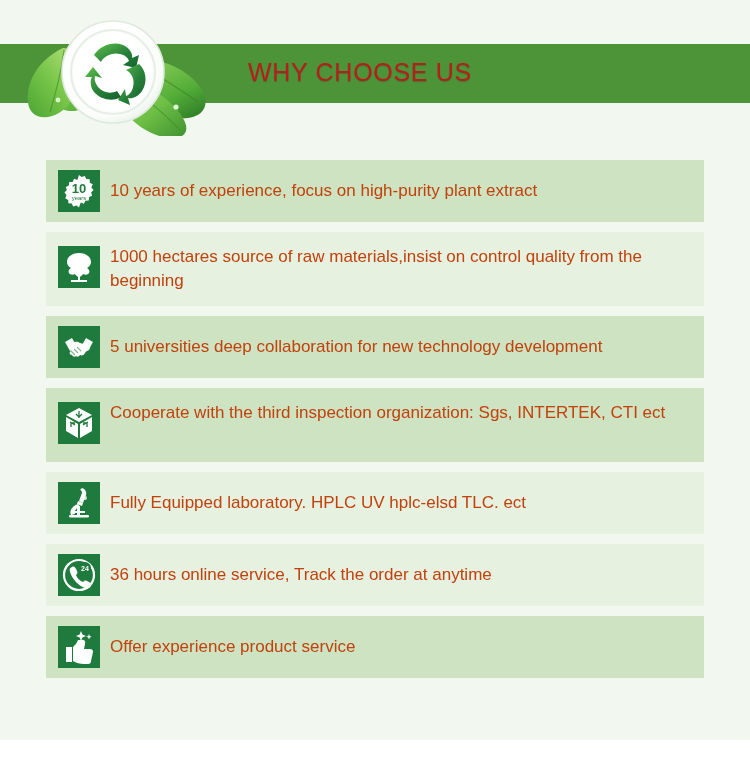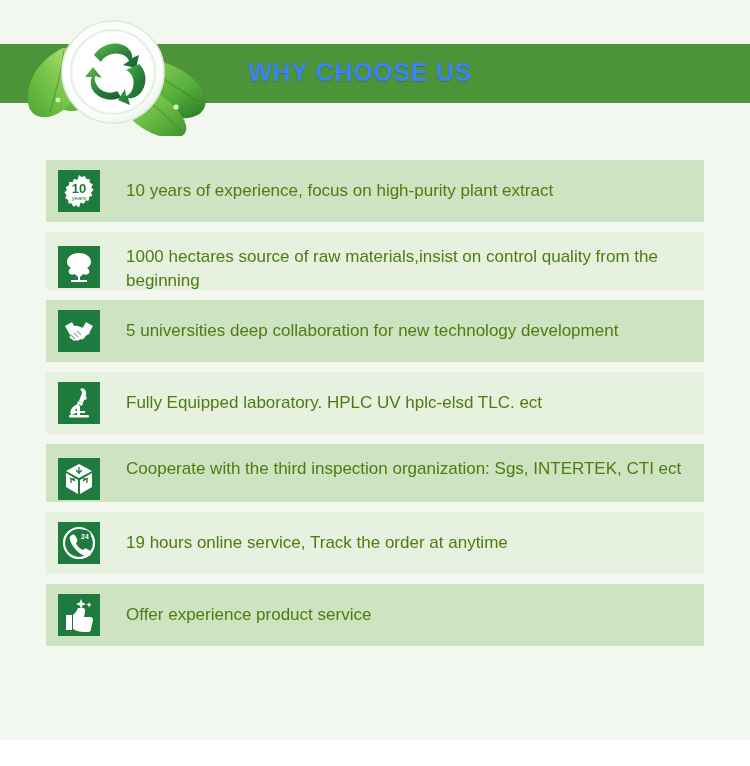--- a/index.html
+++ b/index.html
@@ -38,23 +38,23 @@
     top: 44px;
     width: 750px;
     height: 59px;
     background: #4d9338;
   }
   .header-title {
     position: absolute;
     left: 248px;
     top: 58px;
     font-size: 25px;
-    font-weight: bold;
+    font-weight: normal;
     letter-spacing: 0.7px;
-    color: #3b82f6;
+    color: #b91c1c;
     text-shadow: 0 1px 1px rgba(0,0,0,0.18);
     white-space: nowrap;
   }
 
   
   .logo {
     position: absolute;
     left: 8px;
     top: 8px;
     width: 215px;
@@ -72,40 +72,40 @@
     position: relative;
     display: flex;
     align-items: flex-start;
     box-sizing: border-box;
     padding: 12px 10px 12px 12px;
     margin-bottom: 10px;
   }
   .row.tone-a { background: #cde3c1; }
   .row.tone-b { background: #e6f1e0; }
   .row.h-one  { height: 62px; align-items: center; }
-  .row.h-two  { height: 58px; }
+  .row.h-two  { height: 74px; }
 
   .row-icon {
     flex: 0 0 auto;
     width: 42px;
     height: 42px;
     background: #1f7a3d;
     position: relative;
     overflow: hidden;
     margin-top: 2px;
   }
   .row.h-one .row-icon { margin-top: 0; }
 
   .row-icon svg { display: block; }
 
   .row-text {
-    margin-left: 26px;
+    margin-left: 10px;
     font-size: 17px;
     line-height: 24px;
-    color: #4d7c0f;
+    color: #c2410c;
     padding-top: 1px;
   }
   .row.h-one .row-text { padding-top: 0; }
 
   
   .footer-strip {
     position: absolute;
     left: 0;
     top: 740px;
     width: 750px;
@@ -214,59 +214,59 @@
         <svg width="42" height="42" viewBox="0 0 42 42">
           <path d="M7 16 l7 -4 5 9 -7 4 Z" fill="#ffffff" opacity="0.95"></path>
           <path d="M35 16 l-7 -4 -5 9 7 4 Z" fill="#ffffff" opacity="0.95"></path>
           <path d="M14 17 C17 15 20 16 22 17 C24 18 27 18 29 17 l3 6 c-2 1 -4 2 -5 4 -1 2 -3 3 -5 2 -1 2 -3 2 -4 1 -1 1 -3 1 -4 -1 -2 0 -3 -2 -2 -3 l2 -3 Z" fill="#ffffff"></path>
           <path d="M13 25 l4 4 M16 23 l4 4 M19 21 l4 4" stroke="#1f7a3d" stroke-width="1.1" fill="none" opacity="0.55"></path>
         </svg>
       </div>
       <div class="row-text">5 universities deep collaboration for new technology development</div>
     </div>
 
+    <div class="row tone-a h-two">
+      <div class="row-icon">
+        <svg width="42" height="42" viewBox="0 0 42 42">
+          <path d="M21 6 L34 13 L21 20 L8 13 Z" fill="#ffffff"></path>
+          <path d="M8 15 L20 22 L20 36 L8 29 Z" fill="#ffffff"></path>
+          <path d="M34 15 L22 22 L22 36 L34 29 Z" fill="#ffffff"></path>
+          <path d="M21 9 l0 7 M18 12 l3 3 3 -3" stroke="#1f7a3d" stroke-width="1.3" fill="none"></path>
+          <path d="M12 20 l5 3 M13 25 l0 -4 4 0" stroke="#1f7a3d" stroke-width="1.3" fill="none"></path>
+          <path d="M30 20 l-5 3 M29 25 l0 -4 -4 0" stroke="#1f7a3d" stroke-width="1.3" fill="none"></path>
+        </svg>
+      </div>
+      <div class="row-text">Cooperate with the third inspection organization: Sgs, INTERTEK, CTI ect</div>
+    </div>
+
     <div class="row tone-b h-one">
       <div class="row-icon">
         <svg width="42" height="42" viewBox="0 0 42 42">
           <path d="M24 6 c3 1 5 4 4 7 l-3 8 -4 -2 3 -8 c0 -2 -1 -3 -2 -3 Z" fill="#ffffff"></path>
           <path d="M20 19 l5 2 -1 3 -5 -2 Z" fill="#ffffff"></path>
           <path d="M20 22 C14 24 11 29 13 33 l4 -1 c-1 -3 1 -6 5 -7 Z" fill="#ffffff"></path>
           <rect x="19" y="24" width="3" height="10" fill="#ffffff"></rect>
           <rect x="11" y="33" width="20" height="2.6" rx="1.3" fill="#ffffff"></rect>
           <rect x="14" y="29" width="13" height="2" fill="#ffffff"></rect>
           <circle cx="27" cy="16" r="2" fill="#ffffff" opacity="0.8"></circle>
         </svg>
       </div>
       <div class="row-text">Fully Equipped laboratory. HPLC UV hplc-elsd TLC. ect</div>
     </div>
 
-    <div class="row tone-a h-two">
-      <div class="row-icon">
-        <svg width="42" height="42" viewBox="0 0 42 42">
-          <path d="M21 6 L34 13 L21 20 L8 13 Z" fill="#ffffff"></path>
-          <path d="M8 15 L20 22 L20 36 L8 29 Z" fill="#ffffff"></path>
-          <path d="M34 15 L22 22 L22 36 L34 29 Z" fill="#ffffff"></path>
-          <path d="M21 9 l0 7 M18 12 l3 3 3 -3" stroke="#1f7a3d" stroke-width="1.3" fill="none"></path>
-          <path d="M12 20 l5 3 M13 25 l0 -4 4 0" stroke="#1f7a3d" stroke-width="1.3" fill="none"></path>
-          <path d="M30 20 l-5 3 M29 25 l0 -4 -4 0" stroke="#1f7a3d" stroke-width="1.3" fill="none"></path>
-        </svg>
-      </div>
-      <div class="row-text">Cooperate with the third inspection organization: Sgs, INTERTEK, CTI ect</div>
-    </div>
-
     <div class="row tone-b h-one">
       <div class="row-icon">
         <svg width="42" height="42" viewBox="0 0 42 42">
           <circle cx="21" cy="21" r="15" fill="none" stroke="#ffffff" stroke-width="2.2"></circle>
           <path d="M14 13 c2 -1 3 0 4 2 l1 2 c1 2 0 3 -1 4 c1 3 4 6 7 7 c1 -1 2 -2 4 -1 l2 1 c2 1 3 2 2 4 c-1 2 -3 3 -6 2 C21 32 14 25 12 18 c-1 -3 0 -4 2 -5 Z" fill="#ffffff"></path>
           <circle cx="27" cy="14" r="6" fill="#1f7a3d"></circle>
           <text x="27" y="17" font-family="Liberation Sans, sans-serif" font-size="7" font-weight="bold" fill="#ffffff" text-anchor="middle">24</text>
         </svg>
       </div>
-      <div class="row-text">19 hours online service, Track the order at anytime</div>
+      <div class="row-text">36 hours online service, Track the order at anytime</div>
     </div>
 
     <div class="row tone-a h-one">
       <div class="row-icon">
         <svg width="42" height="42" viewBox="0 0 42 42">
           <path d="M23 5 l1.4 3.6 3.6 1.4 -3.6 1.4 -1.4 3.6 -1.4 -3.6 -3.6 -1.4 3.6 -1.4 Z" fill="#ffffff"></path>
           <path d="M31 8 l.8 2 2 .8 -2 .8 -.8 2 -.8 -2 -2 -.8 2 -.8 Z" fill="#ffffff"></path>
           <path d="M20 14 c-1 3 -3 5 -5 7 l0 14 c3 2 7 3 11 3 l4 0 c2 0 3 -1 3 -3 l2 -9 c0 -2 -1 -3 -3 -3 l-6 0 1 -5 c1 -3 -1 -5 -4 -4 Z" fill="#ffffff"></path>
           <rect x="8" y="21" width="6" height="15" fill="#ffffff"></rect>
         </svg>

